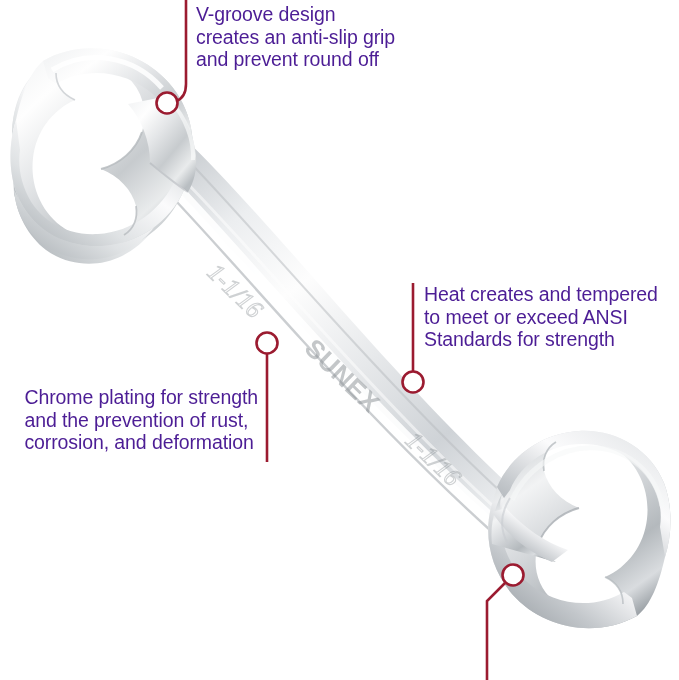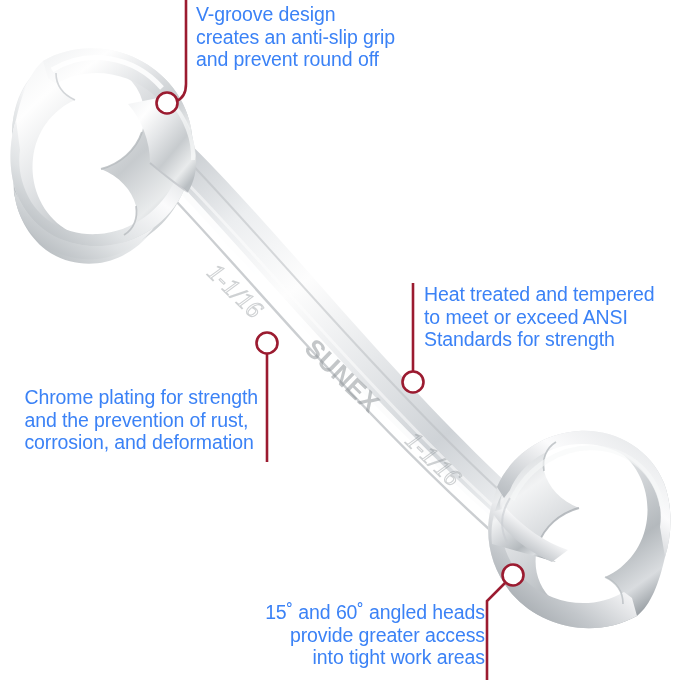--- a/index.html
+++ b/index.html
@@ -21,21 +21,21 @@
   }
   #artwork {
     position: absolute;
     left: 0;
     top: 0;
     width: 679px;
     height: 680px;
   }
   .callout-text {
     position: absolute;
-    color: #3b82f6;
+    color: #4c1d95;
     font-family: "Liberation Sans", sans-serif;
     font-size: 19.5px;
     line-height: 22.5px;
     letter-spacing: -0.1px;
     white-space: pre-line;
     -webkit-font-smoothing: none;
   }
   #txt-vgroove {
     left: 196px;
     top: 3px;
@@ -379,25 +379,22 @@
         <path d="M 505 583 L 487 601 L 487 680"></path>
         <circle cx="513" cy="575" r="10.5" fill="#ffffff"></circle>
       </g>
     </g>
   </svg>
 
   <div class="callout-text" id="txt-vgroove">V-groove design
 creates an anti-slip grip
 and prevent round off</div>
 
-  <div class="callout-text" id="txt-heat">Heat treated and tempered
+  <div class="callout-text" id="txt-heat">Heat creates and tempered
 to meet or exceed ANSI
 Standards for strength</div>
 
   <div class="callout-text" id="txt-chrome">Chrome plating for strength
 and the prevention of rust,
 corrosion, and deformation</div>
 
-  <div class="callout-text" id="txt-angled">15˚ and 60˚ angled heads
-provide greater access
-into tight work areas</div>
 
 </div>
 
 </body></html>

